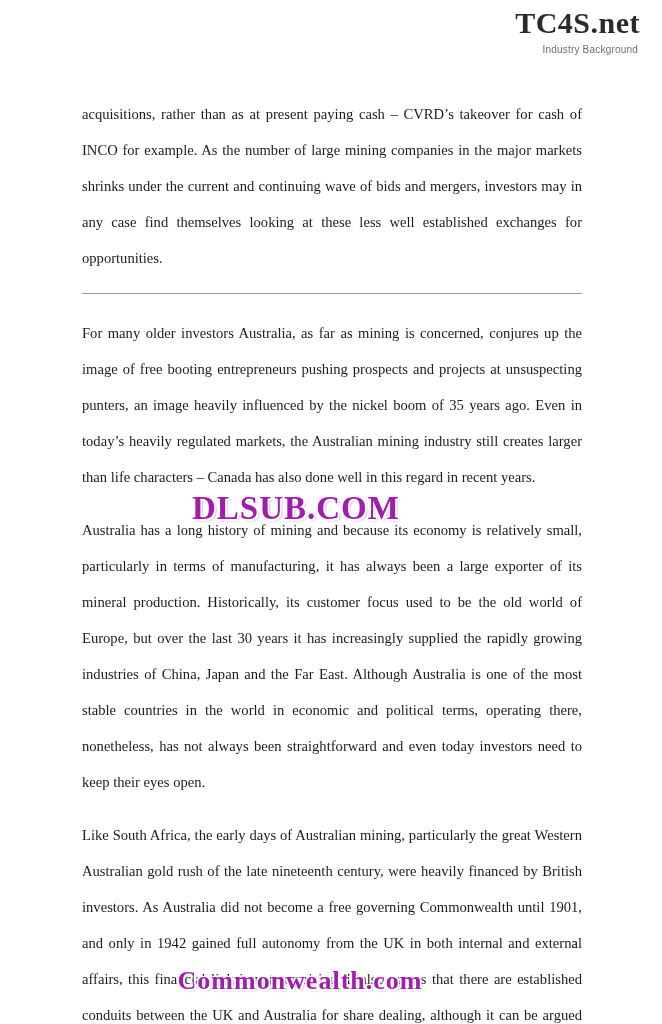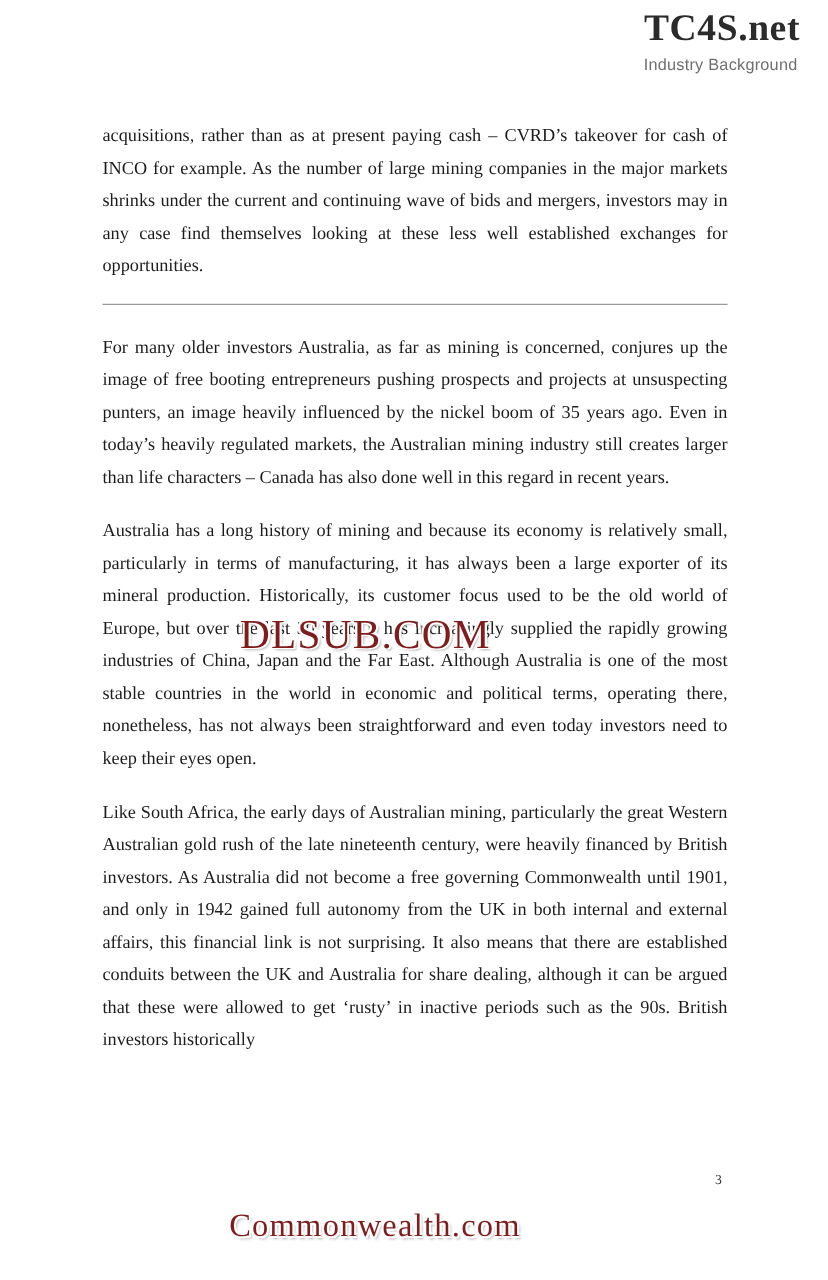--- a/index.html
+++ b/index.html
@@ -31,37 +31,37 @@
     color: #2b2b2b;
     letter-spacing: 0.5px;
     display: block;
     text-shadow: 1px 1px 0 rgba(255,255,255,0.8);
   }
   .running-head {
     position: absolute;
     top: 44px;
     right: 24px;
     font-family: "Liberation Sans", sans-serif;
-    font-size: 13px;
+    font-size: 10px;
     color: #6e6e6e;
     letter-spacing: 0.2px;
   }
 
   
   .page {
     position: absolute;
     left: 82px;
     top: 96px;
     width: 500px;
   }
 
   p.body-text {
     font-family: "Liberation Serif", serif;
     font-size: 14.6px;
-    line-height: 26px;
+    line-height: 36px;
     text-align: justify;
     text-justify: inter-word;
     margin: 0 0 17px 0;
     color: #1c1c1c;
   }
   p.body-text:last-child { margin-bottom: 0; }
 
   h2.section-title {
     font-family: "Liberation Sans", sans-serif;
     font-weight: normal;
@@ -84,22 +84,22 @@
     font-size: 14.5px;
     color: #141414;
     margin: 26px 0 16px 0;
     letter-spacing: 0.1px;
   }
 
   
   .stamp {
     position: absolute;
     font-family: "Liberation Serif", serif;
-    font-weight: normal;
-    color: #7f1d1d;
+    font-weight: bold;
+    color: #a21caf;
     text-shadow:
       -1.5px -1.5px 0 #ffffff,
        1.5px -1.5px 0 #ffffff,
       -1.5px  1.5px 0 #ffffff,
        1.5px  1.5px 0 #ffffff,
        0 0 3px #ffffff,
        2px 2px 2px rgba(0,0,0,0.35);
     white-space: nowrap;
     letter-spacing: 1px;
   }

